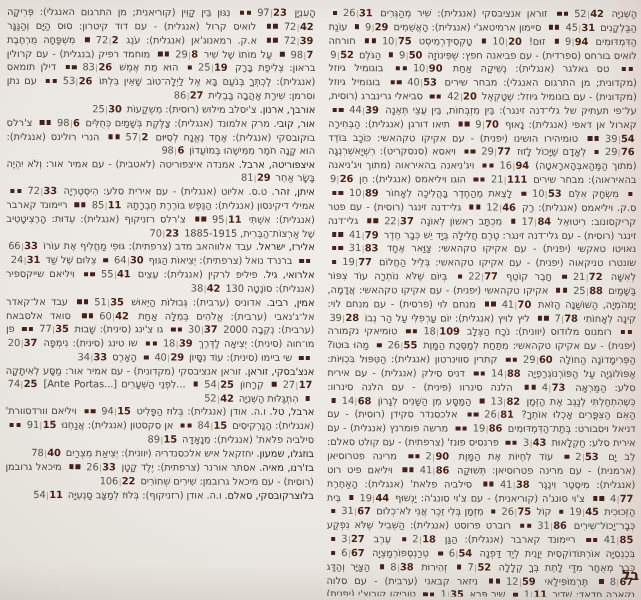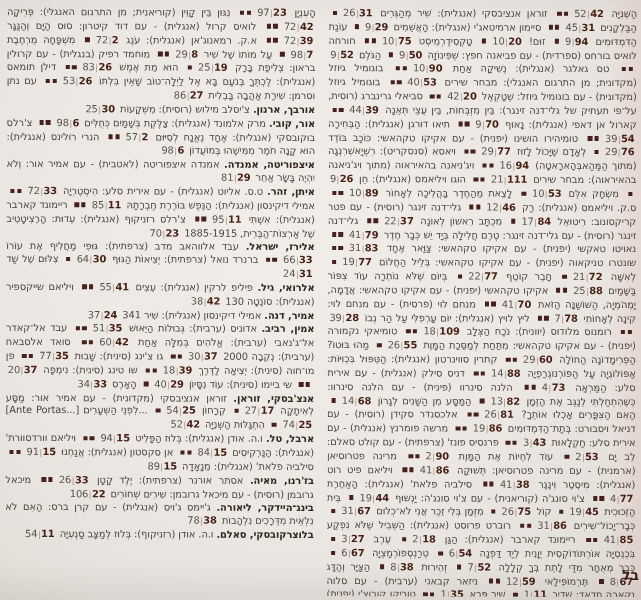--- a/index.html
+++ b/index.html
@@ -15,21 +15,21 @@
     position:absolute;top:7px;right:5px;left:6px;bottom:4px;
     display:flex;flex-direction:row;gap:13px;
     transform:rotate(0.2deg);
   }
   .col{
     flex:1 1 0;overflow:hidden;
     font-size:9.9px;line-height:12.85px;letter-spacing:-0.1px;
     color:#4e463e;text-align:justify;text-justify:inter-word;
   }
   .entry{margin:0;padding:0;}
-  .nm{font-weight:bold;color:#2f261d;}
+  .nm{font-weight:normal;color:#2f261d;}
   .t{}
   .ref{direction:ltr;unicode-bidi:isolate;display:inline-block;margin:0 2px;white-space:nowrap;}
   .ref .pg{color:#5a5249;}
   .ref .sep{color:#9a8f84;font-size:8px;padding:0 0.5px;}
   .ref .iss{font-weight:bold;color:#482014;}
   .sqw{display:inline-block;margin:0 3px;white-space:nowrap;}
   .sqw i.sq{display:inline-block;width:4.4px;height:4.4px;background:#46201a;margin:0 1.1px;vertical-align:1px;}
   .edge-frag{
     position:absolute;top:567px;right:2px;
     font-size:14px;font-weight:bold;color:#3a1d14;letter-spacing:0;text-align:right;
@@ -40,27 +40,26 @@
 
 <div class="sheet">
   <div class="cols">
     <div class="col col-right">
         <p class="entry"><span class="t">הַשְּׁנִיָּה </span><span class="ref" dir="ltr"><span class="pg">52</span><span class="sep">|</span><span class="iss">42</span></span><span class="sqw"><i class="sq"></i><i class="sq"></i></span><span class="t"> זוראן אנציבסקי (אנגלית): שִׁיר מְהַגְּרִים </span><span class="ref" dir="ltr"><span class="pg">26</span><span class="sep">|</span><span class="iss">31</span></span><span class="sqw"><i class="sq"></i></span><span class="t"> הַבַּלְקָנִים </span><span class="ref" dir="ltr"><span class="pg">45</span><span class="sep">|</span><span class="iss">31</span></span><span class="sqw"><i class="sq"></i><i class="sq"></i></span><span class="t"> סיימון ארמיטאג'י (אנגלית): הָאֲשֵׁמִים </span><span class="ref" dir="ltr"><span class="pg">9</span><span class="sep">|</span><span class="iss">29</span></span><span class="sqw"><i class="sq"></i></span><span class="t"> עוֹנַת הַדִּמְדּוּמִים </span><span class="ref" dir="ltr"><span class="pg">9</span><span class="sep">|</span><span class="iss">94</span></span><span class="sqw"><i class="sq"></i></span><span class="t"> זוּם! </span><span class="ref" dir="ltr"><span class="pg">10</span><span class="sep">|</span><span class="iss">20</span></span><span class="sqw"><i class="sq"></i></span><span class="t"> טַקְסִידֶרְמִיסְט </span><span class="ref" dir="ltr"><span class="pg">10</span><span class="sep">|</span><span class="iss">75</span></span><span class="sqw"><i class="sq"></i><i class="sq"></i></span><span class="t"> חורחה לואיס בורחס (ספרדית) - עם פביאנה חפץ: שְׁפִּינוֹזָה </span><span class="ref" dir="ltr"><span class="pg">9</span><span class="sep">|</span><span class="iss">50</span></span><span class="sqw"><i class="sq"></i></span><span class="t"> הַגֹּלֶם </span><span class="ref" dir="ltr"><span class="pg">9</span><span class="sep">|</span><span class="iss">52</span></span><span class="sqw"><i class="sq"></i><i class="sq"></i></span><span class="t"> טס גאלגר (אנגלית): נְשִׁיקָה אַחַת </span><span class="ref" dir="ltr"><span class="pg">10</span><span class="sep">|</span><span class="iss">90</span></span><span class="sqw"><i class="sq"></i><i class="sq"></i></span><span class="t"> בוגומיל גיוזל (מקדונית; מן התרגום האנגלי): מבחר שירים </span><span class="ref" dir="ltr"><span class="pg">40</span><span class="sep">|</span><span class="iss">53</span></span><span class="sqw"><i class="sq"></i><i class="sq"></i></span><span class="t"> בוגומיל גיוזל (מקדונית) - עם בוגומיל גיוזל: שְׁטַקְאֶל </span><span class="ref" dir="ltr"><span class="pg">42</span><span class="sep">|</span><span class="iss">20</span></span><span class="sqw"><i class="sq"></i><i class="sq"></i></span><span class="t"> סביאלי גרינברג (רוסית, על־פי תעתיק של גלי־דנה זינגר): בֵּין מִזְבְּחוֹת, בֵּין עֲצֵי תְּאֵנָה </span><span class="ref" dir="ltr"><span class="pg">44</span><span class="sep">|</span><span class="iss">39</span></span><span class="sqw"><i class="sq"></i><i class="sq"></i></span><span class="t"> קארול אן דאפי (אנגלית): נָאוּף </span><span class="ref" dir="ltr"><span class="pg">9</span><span class="sep">|</span><span class="iss">70</span></span><span class="sqw"><i class="sq"></i><i class="sq"></i></span><span class="t"> תיאו דורגן (אנגלית): הַבְּחִירָה </span><span class="ref" dir="ltr"><span class="pg">39</span><span class="sep">|</span><span class="iss">54</span></span><span class="sqw"><i class="sq"></i><i class="sq"></i></span><span class="t"> טומיהירו הושינו (יפנית) - עם אקיקו טקהאשי: כּוֹכָב בּוֹדֵד </span><span class="ref" dir="ltr"><span class="pg">29</span><span class="sep">|</span><span class="iss">76</span></span><span class="sqw"><i class="sq"></i></span><span class="t"> לְאָדָם שֶׁיָּכוֹל לָזוּז </span><span class="ref" dir="ltr"><span class="pg">29</span><span class="sep">|</span><span class="iss">77</span></span><span class="sqw"><i class="sq"></i><i class="sq"></i></span><span class="t"> ויאסא (סנסקריט): רִשְׁיָאשְׁרִנְגָה (מתוך הַמַּהַאבְּהָארָאטָה) </span><span class="ref" dir="ltr"><span class="pg">16</span><span class="sep">|</span><span class="iss">94</span></span><span class="sqw"><i class="sq"></i><i class="sq"></i></span><span class="t"> ויג'ניאנה בהאיראוה (מתוך ויג'ניאנה בהאיראוה): מבחר שירים </span><span class="ref" dir="ltr"><span class="pg">21</span><span class="sep">|</span><span class="iss">111</span></span><span class="sqw"><i class="sq"></i><i class="sq"></i></span><span class="t"> הוגו ויליאמס (אנגלית): חֵן </span><span class="ref" dir="ltr"><span class="pg">9</span><span class="sep">|</span><span class="iss">26</span></span><span class="sqw"><i class="sq"></i></span><span class="t"> מִשְׂחָק אִלֵּם </span><span class="ref" dir="ltr"><span class="pg">10</span><span class="sep">|</span><span class="iss">53</span></span><span class="sqw"><i class="sq"></i></span><span class="t"> לָצֵאת מֵהַחֶדֶר בַּהֲלִיכָה לְאָחוֹר </span><span class="ref" dir="ltr"><span class="pg">10</span><span class="sep">|</span><span class="iss">89</span></span><span class="sqw"><i class="sq"></i><i class="sq"></i></span><span class="t"> ס.ק. ויליאמס (אנגלית): רַק </span><span class="ref" dir="ltr"><span class="pg">12</span><span class="sep">|</span><span class="iss">46</span></span><span class="sqw"><i class="sq"></i><i class="sq"></i></span><span class="t"> גלי־דנה זינגר (רוסית) - עם פטר קריקסונוב: רִיטוּאֵל </span><span class="ref" dir="ltr"><span class="pg">17</span><span class="sep">|</span><span class="iss">84</span></span><span class="sqw"><i class="sq"></i></span><span class="t"> מִכְתָּב רִאשׁוֹן לְאוֹנָה </span><span class="ref" dir="ltr"><span class="pg">22</span><span class="sep">|</span><span class="iss">37</span></span><span class="sqw"><i class="sq"></i><i class="sq"></i></span><span class="t"> גלי־דנה זינגר (רוסית) - עם גלי־דנה זינגר: טֶרֶם חֲלִילָה בְּיָד יֵשׁ כְּבָר חֶדֶר </span><span class="ref" dir="ltr"><span class="pg">41</span><span class="sep">|</span><span class="iss">79</span></span><span class="sqw"><i class="sq"></i><i class="sq"></i></span><span class="t"> נאויטו טאקשי (יפנית) - עם אקיקו טקהאשי: צַוַּאר אֶחָד </span><span class="ref" dir="ltr"><span class="pg">31</span><span class="sep">|</span><span class="iss">83</span></span><span class="sqw"><i class="sq"></i><i class="sq"></i></span><span class="t"> שונטרו טניקאוה (יפנית) - עם אקיקו טקהאשי: בְּלֵיל הַחֲלוֹם </span><span class="ref" dir="ltr"><span class="pg">19</span><span class="sep">|</span><span class="iss">77</span></span><span class="sqw"><i class="sq"></i></span><span class="t"> לְאִשָּׁה </span><span class="ref" dir="ltr"><span class="pg">21</span><span class="sep">|</span><span class="iss">72</span></span><span class="sqw"><i class="sq"></i></span><span class="t"> חָבֵר קוֹטֵף </span><span class="ref" dir="ltr"><span class="pg">22</span><span class="sep">|</span><span class="iss">77</span></span><span class="sqw"><i class="sq"></i></span><span class="t"> בְּיוֹם שֶׁלֹּא נוֹתְרָה עוֹד צִפּוֹר בַּשָּׁמַיִם </span><span class="ref" dir="ltr"><span class="pg">25</span><span class="sep">|</span><span class="iss">88</span></span><span class="sqw"><i class="sq"></i><i class="sq"></i></span><span class="t"> אקיקו טקהאשי (יפנית) - עם אקיקו טקהאשי: אֲדָמָה, יָמְהֹמְיָה, הַשּׁוֹשַׁנָּה הַזֹּאת </span><span class="ref" dir="ltr"><span class="pg">41</span><span class="sep">|</span><span class="iss">70</span></span><span class="sqw"><i class="sq"></i><i class="sq"></i></span><span class="t"> מנחם לוי (פרסית) - עם מנחם לוי: קִינָה לְאָחוֹתִי </span><span class="ref" dir="ltr"><span class="pg">7</span><span class="sep">|</span><span class="iss">78</span></span><span class="sqw"><i class="sq"></i><i class="sq"></i></span><span class="t"> ליץ לויץ (אנגלית): יוֹם עַרְפִלִּי עַל הַר נְבוֹ </span><span class="ref" dir="ltr"><span class="pg">39</span><span class="sep">|</span><span class="iss">28</span></span><span class="sqw"><i class="sq"></i><i class="sq"></i></span><span class="t"> רומנוס מלודוס (יוונית): נֹכַח הַצְּלָב </span><span class="ref" dir="ltr"><span class="pg">18</span><span class="sep">|</span><span class="iss">109</span></span><span class="sqw"><i class="sq"></i><i class="sq"></i></span><span class="t"> טומיאקי נקמורה (יפנית) - עם אקיקו טקהאשי: מִתַּחַת לְמַסֵּכַת הַמָּוֶת </span><span class="ref" dir="ltr"><span class="pg">26</span><span class="sep">|</span><span class="iss">55</span></span><span class="sqw"><i class="sq"></i></span><span class="t"> מַהוּ בּוּטוֹ? הַפְּרִימָדוֹנָה הַחוֹלָה </span><span class="ref" dir="ltr"><span class="pg">29</span><span class="sep">|</span><span class="iss">60</span></span><span class="sqw"><i class="sq"></i><i class="sq"></i></span><span class="t"> קתרין סווינרטון (אנגלית): הַטִּפּוּל בִּכְוִיּוֹת: אַפּוֹלוֹגְיָה עַל הַפּוֹרְנוֹגְרַפְיָה </span><span class="ref" dir="ltr"><span class="pg">14</span><span class="sep">|</span><span class="iss">88</span></span><span class="sqw"><i class="sq"></i><i class="sq"></i></span><span class="t"> דניס סילק (אנגלית) - עם אירית סלע: הַמַּרְאָה </span><span class="ref" dir="ltr"><span class="pg">4</span><span class="sep">|</span><span class="iss">73</span></span><span class="sqw"><i class="sq"></i><i class="sq"></i></span><span class="t"> הלנה סינרוו (פינית) - עם הלנה סינרוו: כְּשֶׁהִתְחַלְתִּי לְנַגֵּב אֶת הַזְּמַן </span><span class="ref" dir="ltr"><span class="pg">13</span><span class="sep">|</span><span class="iss">82</span></span><span class="sqw"><i class="sq"></i></span><span class="t"> הַמַּסָּע מִן הַשָּׁנִים לְגָרוֹן </span><span class="ref" dir="ltr"><span class="pg">14</span><span class="sep">|</span><span class="iss">68</span></span><span class="sqw"><i class="sq"></i></span><span class="t"> הַאִם הַצִּפֳּרִים אָכְלוּ אוֹתְךָ? </span><span class="ref" dir="ltr"><span class="pg">26</span><span class="sep">|</span><span class="iss">81</span></span><span class="sqw"><i class="sq"></i><i class="sq"></i></span><span class="t"> אלכסנדר סקידן (רוסית) - עם דניאל ויסבורט: בְּתַת־הַדִּמְדּוּמִים </span><span class="ref" dir="ltr"><span class="pg">19</span><span class="sep">|</span><span class="iss">86</span></span><span class="sqw"><i class="sq"></i><i class="sq"></i></span><span class="t"> מרשה פומרנץ (אנגלית) - עם אירית סלע: חַקְלָאוּת </span><span class="ref" dir="ltr"><span class="pg">3</span><span class="sep">|</span><span class="iss">43</span></span><span class="sqw"><i class="sq"></i><i class="sq"></i></span><span class="t"> פרנסיס פונז' (צרפתית) - עם קולט סאלם: לֵב יָם </span><span class="ref" dir="ltr"><span class="pg">2</span><span class="sep">|</span><span class="iss">53</span></span><span class="sqw"><i class="sq"></i></span><span class="t"> עוֹד לִחְיוֹת אֶת הַמָּוֶת </span><span class="ref" dir="ltr"><span class="pg">2</span><span class="sep">|</span><span class="iss">90</span></span><span class="sqw"><i class="sq"></i><i class="sq"></i></span><span class="t"> מרינה פטרוסיאן (ארמנית) - עם מרינה פטרוסיאן: תְּשׁוּקָה </span><span class="ref" dir="ltr"><span class="pg">41</span><span class="sep">|</span><span class="iss">86</span></span><span class="sqw"><i class="sq"></i><i class="sq"></i></span><span class="t"> ויליאם פיט רוט (אנגלית): מִיסְטֶר וִינֶגֶר </span><span class="ref" dir="ltr"><span class="pg">41</span><span class="sep">|</span><span class="iss">38</span></span><span class="sqw"><i class="sq"></i><i class="sq"></i></span><span class="t"> סילביה פלאת' (אנגלית): הָאַחֶרֶת </span><span class="ref" dir="ltr"><span class="pg">4</span><span class="sep">|</span><span class="iss">77</span></span><span class="sqw"><i class="sq"></i><i class="sq"></i></span><span class="t"> צ'וי סונג'ה (קוריאנית) - עם צ'וי סונג'ה: יַנְשׁוּף </span><span class="ref" dir="ltr"><span class="pg">19</span><span class="sep">|</span><span class="iss">44</span></span><span class="sqw"><i class="sq"></i></span><span class="t"> בֵּית הַזְּכוּכִית </span><span class="ref" dir="ltr"><span class="pg">19</span><span class="sep">|</span><span class="iss">45</span></span><span class="sqw"><i class="sq"></i></span><span class="t"> קוֹל </span><span class="ref" dir="ltr"><span class="pg">26</span><span class="sep">|</span><span class="iss">75</span></span><span class="sqw"><i class="sq"></i></span><span class="t"> מִזְּמַן בְּלִי זֵכֶר אֲנִי לֹא־כְלוּם </span><span class="ref" dir="ltr"><span class="pg">31</span><span class="sep">|</span><span class="iss">67</span></span><span class="sqw"><i class="sq"></i></span><span class="t"> כְּבָר־יָכוֹל־שִׁירִים </span><span class="ref" dir="ltr"><span class="pg">31</span><span class="sep">|</span><span class="iss">86</span></span><span class="sqw"><i class="sq"></i><i class="sq"></i></span><span class="t"> רוברט פרוסט (אנגלית): הַשְּׁבִיל שֶׁלֹּא נִפְקַע </span><span class="ref" dir="ltr"><span class="pg">41</span><span class="sep">|</span><span class="iss">85</span></span><span class="sqw"><i class="sq"></i><i class="sq"></i></span><span class="t"> ריימונד קארבר (אנגלית): הַגַּן </span><span class="ref" dir="ltr"><span class="pg">2</span><span class="sep">|</span><span class="iss">18</span></span><span class="sqw"><i class="sq"></i></span><span class="t"> עֶרֶב </span><span class="ref" dir="ltr"><span class="pg">3</span><span class="sep">|</span><span class="iss">27</span></span><span class="sqw"><i class="sq"></i></span><span class="t"> בִּכְנֵסִיָּה אוֹרְתּוֹדוֹקְסִית יְוָנִית לְיַד דַּפְנָה </span><span class="ref" dir="ltr"><span class="pg">6</span><span class="sep">|</span><span class="iss">54</span></span><span class="sqw"><i class="sq"></i></span><span class="t"> טְרַנְסְפוֹרְמַצְיָה </span><span class="ref" dir="ltr"><span class="pg">6</span><span class="sep">|</span><span class="iss">67</span></span><span class="sqw"><i class="sq"></i></span><span class="t"> כְּבָר מְאֻחָר מִדַּי לָתֵת בְּךָ קְלָלָה </span><span class="ref" dir="ltr"><span class="pg">7</span><span class="sep">|</span><span class="iss">52</span></span><span class="sqw"><i class="sq"></i></span><span class="t"> זְהִירוּת </span><span class="ref" dir="ltr"><span class="pg">8</span><span class="sep">|</span><span class="iss">38</span></span><span class="sqw"><i class="sq"></i></span><span class="t"> הַצַּיָּר וְהַדָּג </span><span class="ref" dir="ltr"><span class="pg">8</span><span class="sep">|</span><span class="iss">67</span></span><span class="sqw"><i class="sq"></i></span><span class="t"> תֶּרְמוֹפִּילַאי </span><span class="ref" dir="ltr"><span class="pg">12</span><span class="sep">|</span><span class="iss">59</span></span><span class="sqw"><i class="sq"></i><i class="sq"></i></span><span class="t"> ניזאר קבאני (ערבית) - עם סלוה נקארה חדאד: שָׁדַיִךְ </span><span class="ref" dir="ltr"><span class="pg">1</span><span class="sep">|</span><span class="iss">11</span></span><span class="sqw"><i class="sq"></i></span><span class="t"> שִׁיר פֶּרֶא </span><span class="ref" dir="ltr"><span class="pg">1</span><span class="sep">|</span><span class="iss">35</span></span><span class="sqw"><i class="sq"></i><i class="sq"></i></span><span class="t"> טוריקו קובוצ'י (יפנית) - עם אקיקו טקהאשי: טוֹעַם־קוֹל 1, עִם הַתְּנוּעָה א </span></p>
       </div>
     <div class="col col-left">
         <p class="entry"><span class="t">הָעִנְיָן </span><span class="ref" dir="ltr"><span class="pg">97</span><span class="sep">|</span><span class="iss">23</span></span><span class="sqw"><i class="sq"></i><i class="sq"></i></span><span class="t"> נִגּוּן בֵּין קָוִין (קוריאנית; מן התרגום האנגלי): פְּרִיקָה </span><span class="ref" dir="ltr"><span class="pg">72</span><span class="sep">|</span><span class="iss">42</span></span><span class="sqw"><i class="sq"></i><i class="sq"></i></span><span class="t"> לואיס קרול (אנגלית) - עם דוד קיטרון: סוּס הַיָּם וְהַנַּגָּר </span><span class="ref" dir="ltr"><span class="pg">72</span><span class="sep">|</span><span class="iss">39</span></span><span class="sqw"><i class="sq"></i><i class="sq"></i></span><span class="t"> א.ק. רמאנוג'אן (אנגלית): עֹנֶג </span><span class="ref" dir="ltr"><span class="pg">72</span><span class="sep">|</span><span class="iss">2</span></span><span class="sqw"><i class="sq"></i></span><span class="t"> מִשְׁפָּחָה מֻרְחֶבֶת </span><span class="ref" dir="ltr"><span class="pg">98</span><span class="sep">|</span><span class="iss">7</span></span><span class="sqw"><i class="sq"></i></span><span class="t"> עַל מוֹתוֹ שֶׁל שִׁיר </span><span class="ref" dir="ltr"><span class="pg">29</span><span class="sep">|</span><span class="iss">8</span></span><span class="sqw"><i class="sq"></i><i class="sq"></i></span><span class="t"> מוחמד רפיק (בנגלית) - עם קרולין בראון: צְלִיפַת בָּרָק </span><span class="ref" dir="ltr"><span class="pg">25</span><span class="sep">|</span><span class="iss">19</span></span><span class="sqw"><i class="sq"></i></span><span class="t"> הוּא מֵת אֶמֶשׁ </span><span class="ref" dir="ltr"><span class="pg">83</span><span class="sep">|</span><span class="iss">26</span></span><span class="sqw"><i class="sq"></i><i class="sq"></i></span><span class="t"> דילן תומאס (אנגלית): לֶכְתְּךָ בְּנֹעַם בָּא אֶל לַיְלָה־טוֹב שָׁאֵין בִּלְתּוֹ </span><span class="ref" dir="ltr"><span class="pg">53</span><span class="sep">|</span><span class="iss">26</span></span><span class="sqw"><i class="sq"></i><i class="sq"></i></span><span class="t"> עם נתן וסרמן: שִׁירַת אַהֲבָה בַּבְלִית </span><span class="ref" dir="ltr"><span class="pg">86</span><span class="sep">|</span><span class="iss">27</span></span></p>
         <p class="entry"><span class="nm">אורבך, ארנון.</span><span class="t"> צ'יסלב מילוש (רוסית): מִשְׁקָעוֹת </span><span class="ref" dir="ltr"><span class="pg">25</span><span class="sep">|</span><span class="iss">30</span></span></p>
         <p class="entry"><span class="nm">אור, קובי.</span><span class="t"> מרק אלמונד (אנגלית): צַלֶּקֶת בְּשָׁמַיִם כְּחֻלִּים </span><span class="ref" dir="ltr"><span class="pg">98</span><span class="sep">|</span><span class="iss">6</span></span><span class="sqw"><i class="sq"></i><i class="sq"></i></span><span class="t"> צ'רלס בוקובסקי (אנגלית): אֶחָד נֶאֱנָח לְסִיּוּם </span><span class="ref" dir="ltr"><span class="pg">57</span><span class="sep">|</span><span class="iss">2</span></span><span class="sqw"><i class="sq"></i><i class="sq"></i></span><span class="t"> הנרי רולינס (אנגלית): הוּא קָנָה חֹמֶר מִמִּישֶׁהוּ בְּמוֹעֲדוֹן </span><span class="ref" dir="ltr"><span class="pg">98</span><span class="sep">|</span><span class="iss">6</span></span></p>
-        <p class="entry"><span class="nm">איצפוריטה, אמנדה.</span><span class="t"> אמנדה איצפוריטה (לאטבית) - עם אמיר אור: וְלֹא יִהְיֶה בָּשָׂר אַחֵר </span><span class="ref" dir="ltr"><span class="pg">81</span><span class="sep">|</span><span class="iss">29</span></span></p>
+        <p class="entry"><span class="nm">איצפוריטה, ארבל.</span><span class="t"> אמנדה איצפוריטה (לאטבית) - עם אמיר אור: וְלֹא יִהְיֶה בָּשָׂר אַחֵר </span><span class="ref" dir="ltr"><span class="pg">81</span><span class="sep">|</span><span class="iss">29</span></span></p>
         <p class="entry"><span class="nm">איתן, זהר.</span><span class="t"> ט.ס. אליוט (אנגלית) - עם אירית סלע: הִיסְטֶרְיָה </span><span class="ref" dir="ltr"><span class="pg">72</span><span class="sep">|</span><span class="iss">33</span></span><span class="sqw"><i class="sq"></i><i class="sq"></i></span><span class="t"> אמילי דיקינסון (אנגלית): הַנֶּפֶשׁ בּוֹרֶרֶת חֶבְרָתָהּ </span><span class="ref" dir="ltr"><span class="pg">85</span><span class="sep">|</span><span class="iss">11</span></span><span class="sqw"><i class="sq"></i><i class="sq"></i></span><span class="t"> ריימונד קארבר (אנגלית): אִשְׁתִּי </span><span class="ref" dir="ltr"><span class="pg">95</span><span class="sep">|</span><span class="iss">11</span></span><span class="sqw"><i class="sq"></i><i class="sq"></i></span><span class="t"> צ'רלס רזניקוף (אנגלית): עֵדוּת: הָרֶצִיטָטִיב שֶׁל אַרְצוֹת־הַבְּרִית, 1885-1915 </span><span class="ref" dir="ltr"><span class="pg">70</span><span class="sep">|</span><span class="iss">23</span></span></p>
         <p class="entry"><span class="nm">אלירז, ישראל.</span><span class="t"> עבד אלווהאב מדב (צרפתית): גּוּפִי מַחֲלִיף אֶת עוֹרוֹ </span><span class="ref" dir="ltr"><span class="pg">66</span><span class="sep">|</span><span class="iss">33</span></span><span class="sqw"><i class="sq"></i><i class="sq"></i></span><span class="t"> ברנרד נואל (צרפתית): יְצִיאוֹת הַגּוּף </span><span class="ref" dir="ltr"><span class="pg">64</span><span class="sep">|</span><span class="iss">30</span></span><span class="sqw"><i class="sq"></i></span><span class="t"> צִלּוּם שֶׁל שַׁד </span><span class="ref" dir="ltr"><span class="pg">24</span><span class="sep">|</span><span class="iss">31</span></span></p>
         <p class="entry"><span class="nm">אלרואי, גיל.</span><span class="t"> פיליפ לרקין (אנגלית): עֵצִים </span><span class="ref" dir="ltr"><span class="pg">55</span><span class="sep">|</span><span class="iss">41</span></span><span class="sqw"><i class="sq"></i><i class="sq"></i></span><span class="t"> ויליאם שייקספיר (אנגלית): סוֹנֶטָה 130 </span><span class="ref" dir="ltr"><span class="pg">38</span><span class="sep">|</span><span class="iss">42</span></span></p>
-        <p class="entry"><span class="nm">אמיר, דנה.</span><span class="t"> אמילי דיקינסון (אנגלית): שִׁיר 341 </span><span class="ref" dir="ltr"><span class="pg">37</span><span class="sep">|</span><span class="iss">24</span></span></p>
         <p class="entry"><span class="nm">אמין, רביב.</span><span class="t"> אדוניס (ערבית): גְּבוּלוֹת הַיֵּאוּשׁ </span><span class="ref" dir="ltr"><span class="pg">51</span><span class="sep">|</span><span class="iss">35</span></span><span class="sqw"><i class="sq"></i><i class="sq"></i></span><span class="t"> עבד אל־קאדר אל־ג'נאבי (ערבית): אֱלֹהִים בְּמִלָּה אַחַת </span><span class="ref" dir="ltr"><span class="pg">60</span><span class="sep">|</span><span class="iss">42</span></span><span class="sqw"><i class="sq"></i><i class="sq"></i></span><span class="t"> סואד אלסבאח (ערבית): נְקֵבָה 2000 </span><span class="ref" dir="ltr"><span class="pg">30</span><span class="sep">|</span><span class="iss">37</span></span><span class="sqw"><i class="sq"></i><i class="sq"></i></span><span class="t"> גו צ'ינג (סינית): שָׁבוּת </span><span class="ref" dir="ltr"><span class="pg">77</span><span class="sep">|</span><span class="iss">35</span></span><span class="sqw"><i class="sq"></i><i class="sq"></i></span><span class="t"> פן מו־חוה (סינית): יְצִיאָה לַדֶּרֶךְ </span><span class="ref" dir="ltr"><span class="pg">18</span><span class="sep">|</span><span class="iss">39</span></span><span class="sqw"><i class="sq"></i><i class="sq"></i></span><span class="t"> שו טינג (סינית): נִימְפָה </span><span class="ref" dir="ltr"><span class="pg">20</span><span class="sep">|</span><span class="iss">37</span></span><span class="sqw"><i class="sq"></i><i class="sq"></i></span><span class="t"> שי ביימו (סינית): עוֹד נִסָּיוֹן </span><span class="ref" dir="ltr"><span class="pg">40</span><span class="sep">|</span><span class="iss">29</span></span><span class="sqw"><i class="sq"></i></span><span class="t"> הָאָרֶס </span><span class="ref" dir="ltr"><span class="pg">34</span><span class="sep">|</span><span class="iss">33</span></span></p>
         <p class="entry"><span class="nm">אנצ'בסקי, זוראן.</span><span class="t"> זוראן אנציבסקי (מקדונית) - עם אמיר אור: מַסָּע לְאִיתָקָה </span><span class="ref" dir="ltr"><span class="pg">27</span><span class="sep">|</span><span class="iss">17</span></span><span class="sqw"><i class="sq"></i></span><span class="t"> קֵרָחוֹן </span><span class="ref" dir="ltr"><span class="pg">54</span><span class="sep">|</span><span class="iss">25</span></span><span class="sqw"><i class="sq"></i></span><span class="t"> ...לִפְנֵי הַשְּׁעָרִים [...Ante Portas] </span><span class="ref" dir="ltr"><span class="pg">74</span><span class="sep">|</span><span class="iss">25</span></span><span class="sqw"><i class="sq"></i></span><span class="t"> הִתְגַּלּוּת הַשְּׁנִיָּה </span><span class="ref" dir="ltr"><span class="pg">52</span><span class="sep">|</span><span class="iss">42</span></span></p>
         <p class="entry"><span class="nm">ארבל, טל.</span><span class="t"> ו.ה. אודן (אנגלית): בְּלוּז הַפָּלִיט </span><span class="ref" dir="ltr"><span class="pg">94</span><span class="sep">|</span><span class="iss">15</span></span><span class="sqw"><i class="sq"></i><i class="sq"></i></span><span class="t"> ויליאם וורדסוורת' (אנגלית): הַנַּרְקִיסִים </span><span class="ref" dir="ltr"><span class="pg">84</span><span class="sep">|</span><span class="iss">15</span></span><span class="sqw"><i class="sq"></i><i class="sq"></i></span><span class="t"> אן סקסטון (אנגלית): אֲנַחְנוּ </span><span class="ref" dir="ltr"><span class="pg">91</span><span class="sep">|</span><span class="iss">15</span></span><span class="sqw"><i class="sq"></i><i class="sq"></i></span><span class="t"> סילביה פלאת' (אנגלית): מֵנָאָדָה </span><span class="ref" dir="ltr"><span class="pg">89</span><span class="sep">|</span><span class="iss">15</span></span></p>
+        <p class="entry"><span class="nm">בוזגלו, שמעון.</span><span class="t"> יחזקאל איש אלכסנדריה (יוונית): יְצִיאַת מִצְרַיִם </span><span class="ref" dir="ltr"><span class="pg">78</span><span class="sep">|</span><span class="iss">40</span></span></p>
         <p class="entry"><span class="nm">בז'רנו, מאיה.</span><span class="t"> אסתר אורנר (צרפתית): יֶלֶד קָטָן </span><span class="ref" dir="ltr"><span class="pg">26</span><span class="sep">|</span><span class="iss">33</span></span><span class="sqw"><i class="sq"></i><i class="sq"></i></span><span class="t"> מיכאל גרובמן (רוסית) - עם מיכאל גרובמן: שִׁירִים שְׁחוֹרִים </span><span class="ref" dir="ltr"><span class="pg">106</span><span class="sep">|</span><span class="iss">22</span></span></p>
-        <p class="entry"><span class="nm">בינג־היידקר, ליאורה.</span><span class="t"> ג'יימס ג'ויס (אנגלית) - עם קרן ברס: הַאִם לֹא נִלְאֵית מִדְּרָכִים נִלְהָבוֹת </span><span class="ref" dir="ltr"><span class="pg">78</span><span class="sep">|</span><span class="iss">38</span></span></p>
         <p class="entry"><span class="nm">בלוצרקובסקי, סאלם.</span><span class="t"> ו.ה. אודן (רזניקוף): בְּלוּז לְמַצָּב סַנְעִיָּה </span><span class="ref" dir="ltr"><span class="pg">54</span><span class="sep">|</span><span class="iss">11</span></span></p>
       </div>
   </div>
   <div class="edge-frag">בל</div>
 </div>
 
 </body></html>

